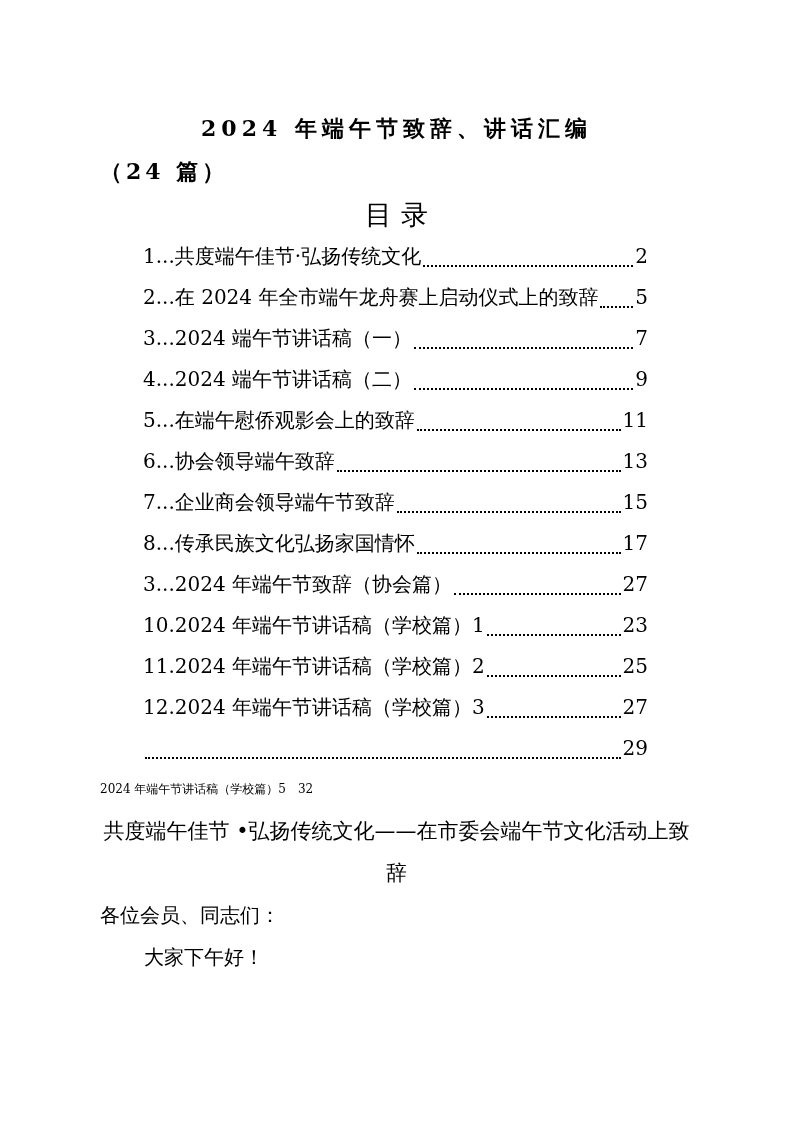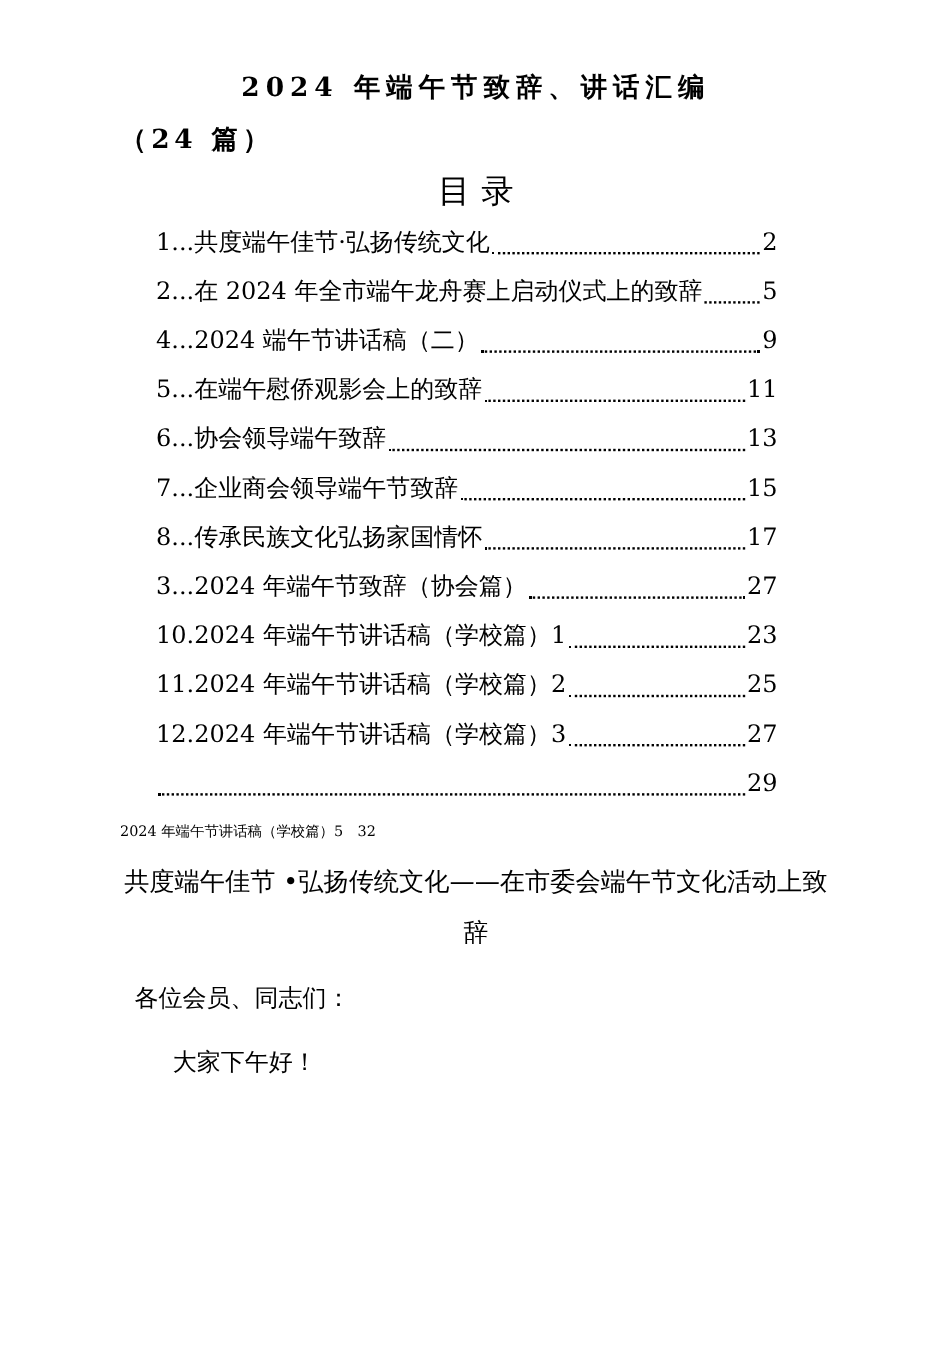--- a/index.html
+++ b/index.html
@@ -6,21 +6,21 @@
     margin: 0;
     padding: 0;
     background: #ffffff;
   }
   .page {
     position: relative;
     width: 793px;
     height: 1122px;
     margin: 0 auto;
     box-sizing: border-box;
-    padding: 52px 100px 0 100px;
+    padding: 107px 100px 0 100px;
     background: #ffffff;
     color: #000000;
     font-family: "DejaVu Serif", "Liberation Serif", serif;
     overflow: hidden;
   }
   .doc-title {
     margin: 0;
     font-size: 22px;
     font-weight: bold;
     text-align: center;
@@ -38,21 +38,21 @@
   .toc-heading {
     margin: 0;
     font-size: 27px;
     font-weight: normal;
     text-align: center;
     letter-spacing: 9px;
     line-height: 43px;
     text-indent: 9px; 
   }
   .toc {
-    margin: 0 45px 0 30px;
+    margin: 0 45px 0 43px;
   }
   .toc-row {
     display: flex;
     align-items: baseline;
     font-size: 20px;
     line-height: 41px;
     white-space: pre;
   }
   .toc-label {
     flex: 0 1 auto;
@@ -79,21 +79,21 @@
     font-family: "DejaVu Sans", "Liberation Sans", sans-serif;
     font-size: 21px;
     font-weight: normal;
     line-height: 42px;
     text-align: center;
   }
   .article-heading .heading-line {
     display: block;
   }
   .salutation {
-    margin: 12px;
+    margin: 0;
     font-size: 20px;
     line-height: 42px;
   }
   .body-paragraph {
     margin: 0;
     font-size: 20px;
     line-height: 42px;
     text-indent: 44px;
   }
 </style>
@@ -115,20 +115,25 @@
         <span class="toc-dots"></span>
         <span class="toc-page">2</span>
       </div>
 
       <div class="toc-row">
         <span class="toc-label">2...在 2024 年全市端午龙舟赛上启动仪式上的致辞</span>
         <span class="toc-dots"></span>
         <span class="toc-page">5</span>
       </div>
 
+      <div class="toc-row">
+        <span class="toc-label">3...2024 端午节讲话稿（一）</span>
+        <span class="toc-dots"></span>
+        <span class="toc-page">7</span>
+      </div>
 
       <div class="toc-row">
         <span class="toc-label">4...2024 端午节讲话稿（二）</span>
         <span class="toc-dots"></span>
         <span class="toc-page">9</span>
       </div>
 
       <div class="toc-row">
         <span class="toc-label">5...在端午慰侨观影会上的致辞</span>
         <span class="toc-dots"></span>

